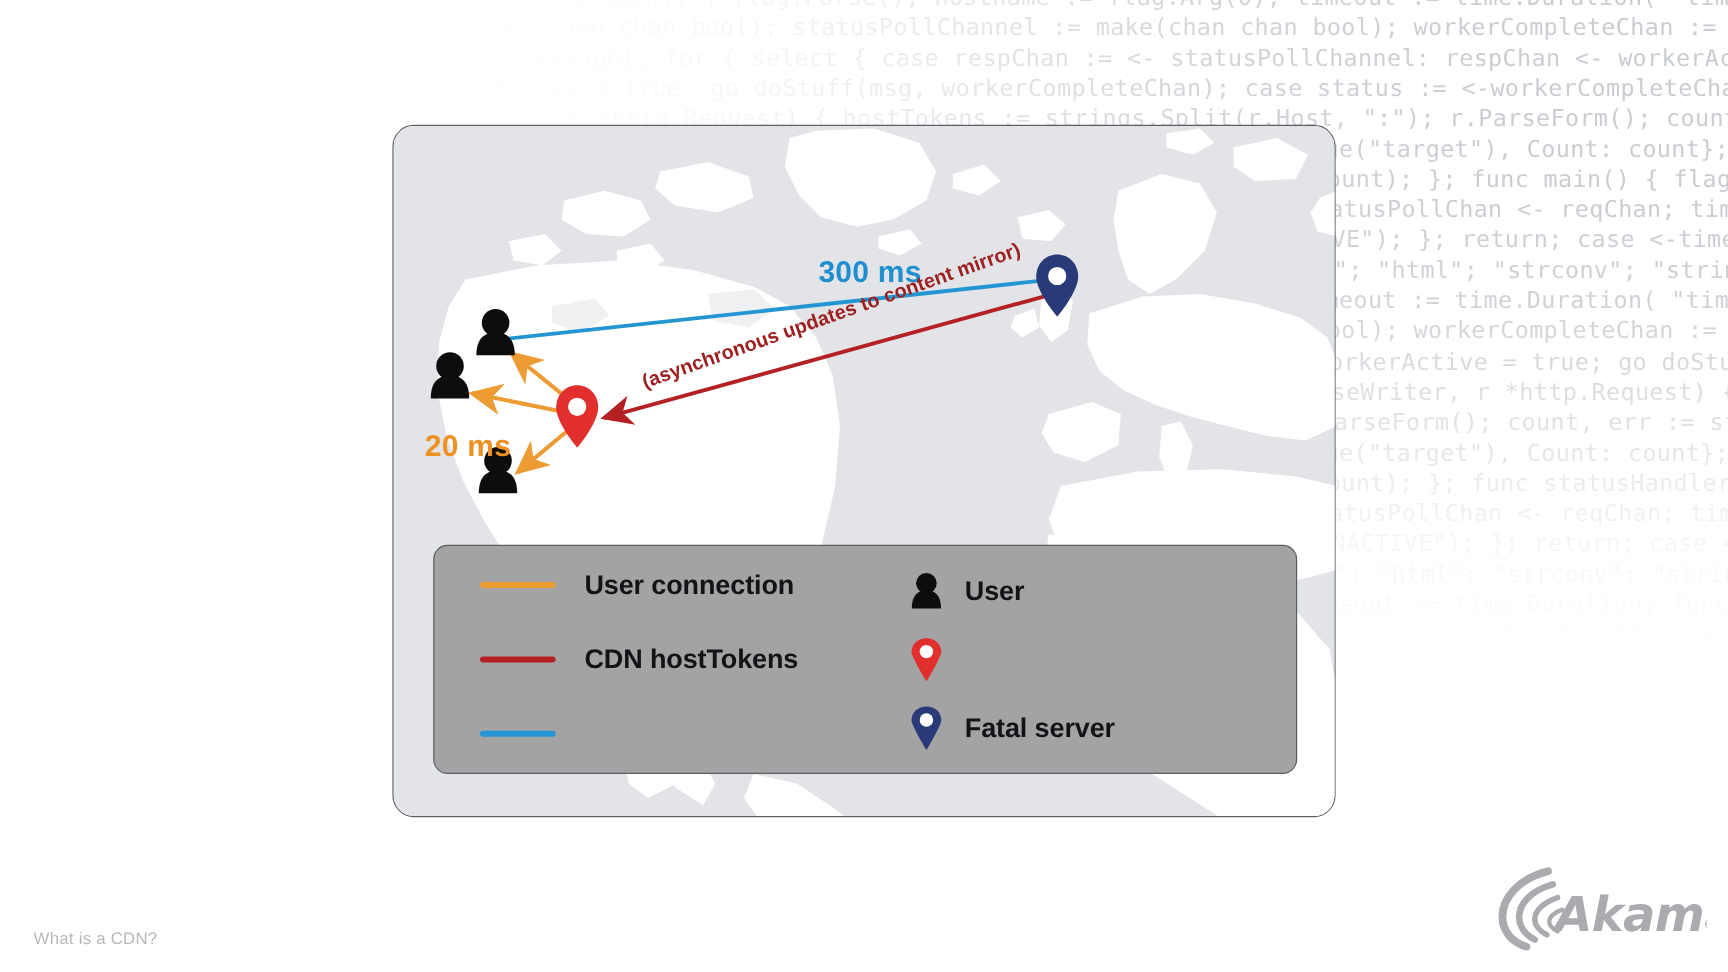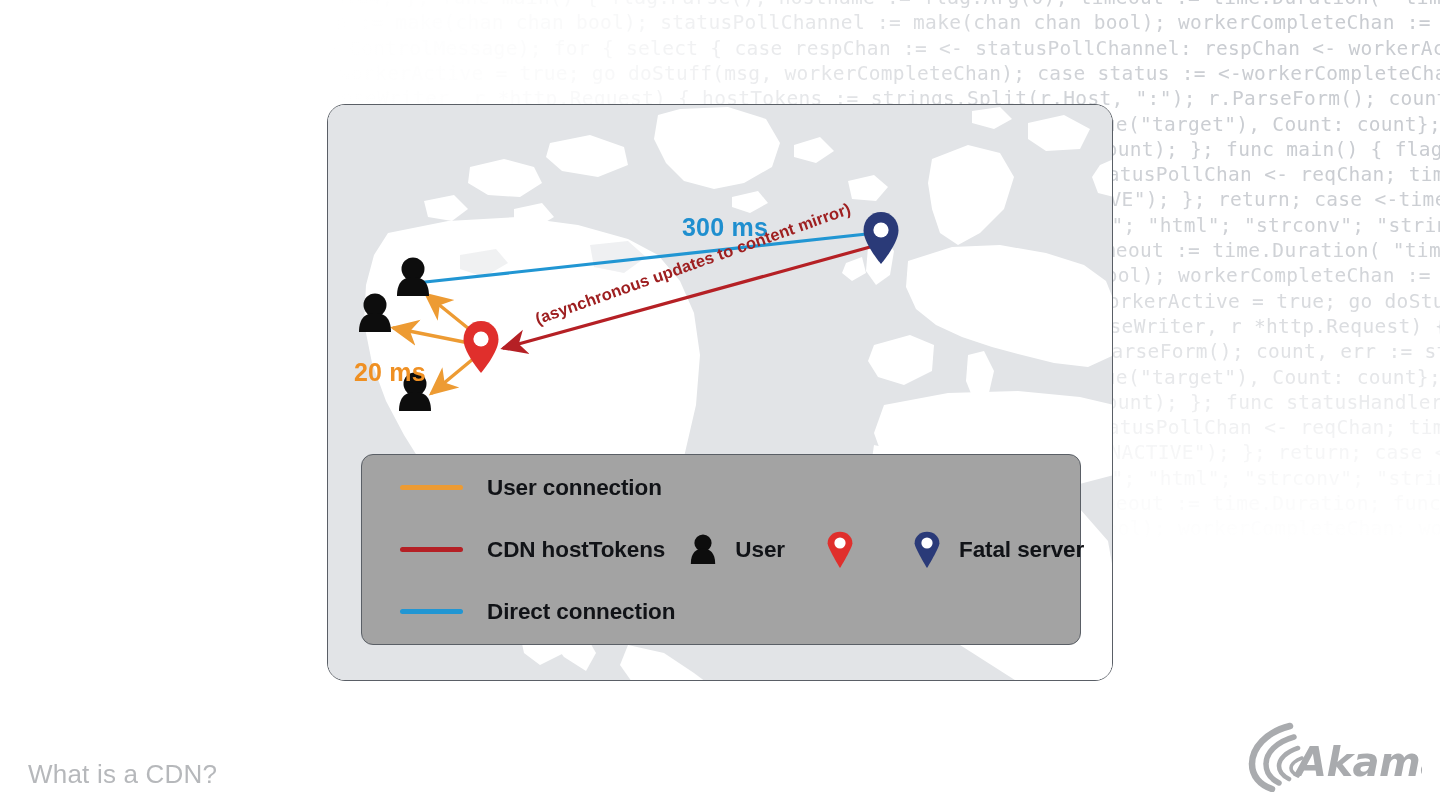--- a/index.html
+++ b/index.html
@@ -137,23 +137,23 @@
     display: flex;
     flex-direction: column;
     justify-content: center;
     gap: 28px;
   }
   #legend-right {
     flex: 1;
     padding-left: 8px;
     box-sizing: border-box;
     display: flex;
-    flex-direction: row;
+    flex-direction: column;
     justify-content: center;
-    gap: 35px;
+    gap: 23px;
   }
   .legend-row {
     display: flex;
     align-items: center;
     height: 34px;
   }
   .legend-swatch {
     width: 63px;
     height: 5px;
     border-radius: 2.5px;
@@ -174,21 +174,21 @@
     color: #111317;
     letter-spacing: -0.1px;
     white-space: nowrap;
   }
 
   
   #footer-title {
     position: absolute;
     left: 28px;
     bottom: 20px;
-    font-size: 26px;
+    font-size: 14px;
     color: #b6b8bb;
     letter-spacing: 0.2px;
     z-index: 4;
   }
   #akamai-logo {
     position: absolute;
     right: 18px;
     bottom: 18px;
     width: 176px;
     height: 72px;
@@ -346,21 +346,20 @@
         <span class="legend-text">User connection</span>
       </div>
 
       <div class="legend-row">
         <span class="legend-swatch" style="background:#B52025"></span>
         <span class="legend-text">CDN hostTokens</span>
       </div>
 
       <div class="legend-row">
         <span class="legend-swatch" style="background:#2196D3"></span>
-        <span class="legend-text">Direct connection</span>
       </div>
 
     </div>
 
     <div id="legend-right">
 
       <div class="legend-row">
         <span class="legend-glyph">
           <svg width="28" height="32" viewBox="0 0 28 32" aria-hidden="true">
             <circle cx="14" cy="9" r="8.6" fill="#0D0D0D"></circle>

